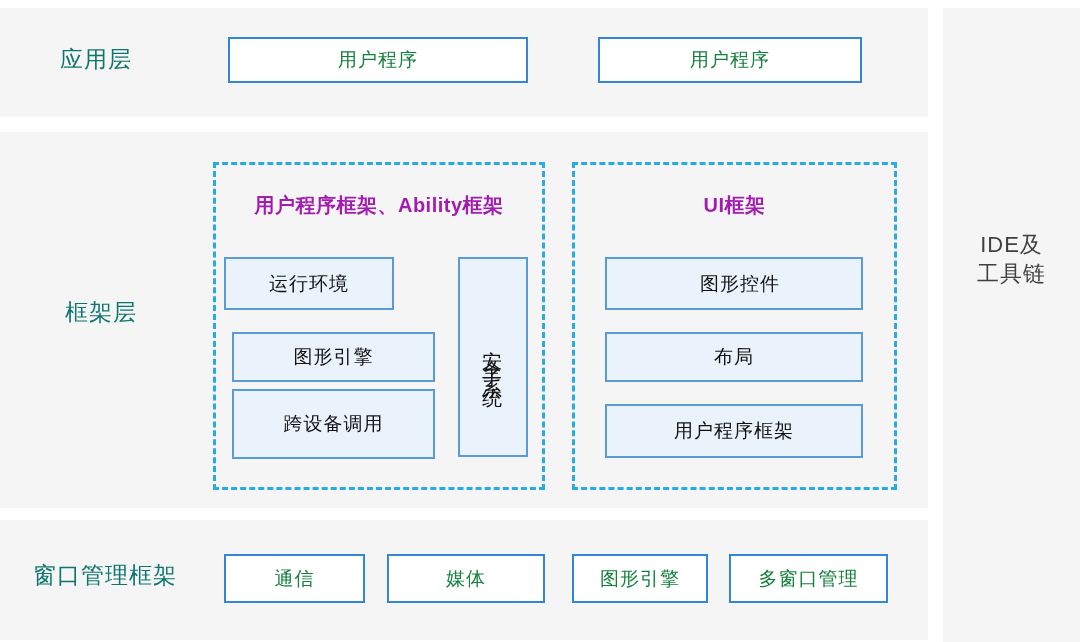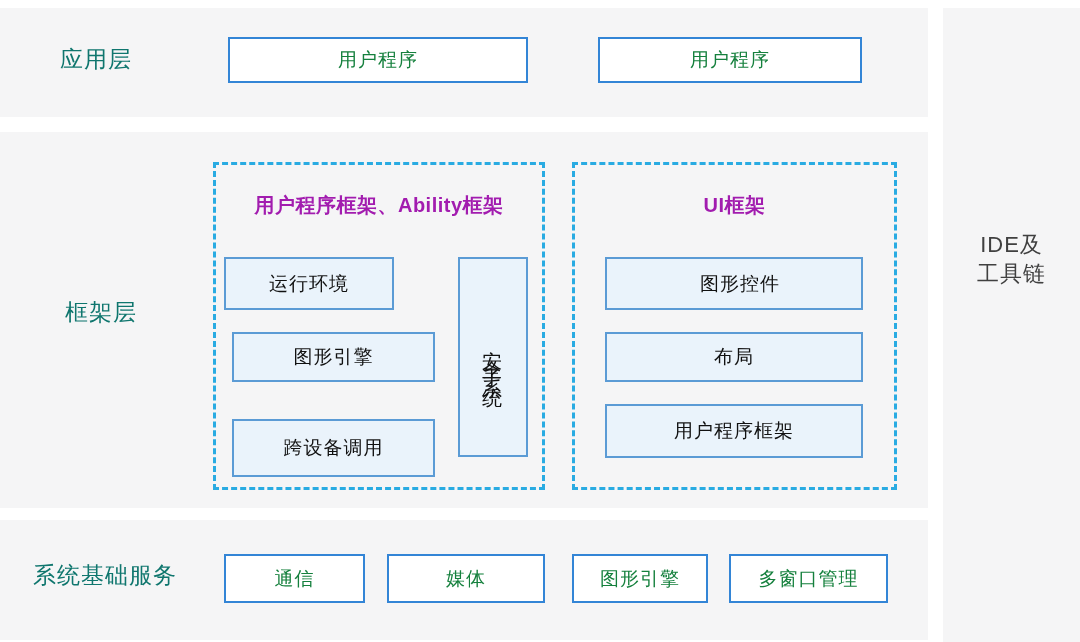--- a/index.html
+++ b/index.html
@@ -64,40 +64,40 @@
   <div class="layer-label" style="left:65px;top:299px;">框架层</div>
 
   <div class="dashed-group" style="left:213px;top:162px;width:332px;height:328px;"></div>
   <div class="group-title" style="left:213px;top:192px;width:332px;">用户程序框架、Ability框架</div>
   <div class="inner-box" style="left:224px;top:257px;width:170px;height:53px;">
     <span>运行环境</span>
   </div>
   <div class="inner-box" style="left:232px;top:332px;width:203px;height:50px;">
     <span>图形引擎</span>
   </div>
-  <div class="inner-box" style="left:232px;top:419px;width:203px;height:58px;">
+  <div class="inner-box" style="left:232px;top:389px;width:203px;height:70px;">
     <span>跨设备调用</span>
   </div>
   <div class="vertical-box" style="left:458px;top:257px;width:70px;height:200px;">
     <span class="vertical-text">安全子系统</span>
   </div>
 
   <div class="dashed-group" style="left:572px;top:162px;width:325px;height:328px;"></div>
   <div class="group-title" style="left:572px;top:192px;width:325px;">UI框架</div>
   <div class="inner-box" style="left:605px;top:257px;width:258px;height:53px;padding-left:12px;">
     <span>图形控件</span>
   </div>
   <div class="inner-box" style="left:605px;top:332px;width:258px;height:50px;font-family:Liberation Mono, monospace;">
     <span>布局</span>
   </div>
   <div class="inner-box" style="left:605px;top:404px;width:258px;height:54px;">
     <span>用户程序框架</span>
   </div>
 
-  <div class="layer-label" style="left:33px;top:562px;">系统基础服务</div>
+  <div class="layer-label" style="left:33px;top:562px;">窗口管理框架</div>
   <div class="solid-box" style="left:224px;top:554px;width:141px;height:49px;font-family:Liberation Serif, serif;">
     <span>通信</span>
   </div>
   <div class="solid-box" style="left:387px;top:554px;width:158px;height:49px;">
     <span>媒体</span>
   </div>
   <div class="solid-box" style="left:729px;top:554px;width:159px;height:49px;">
     <span>多窗口管理</span>
   </div>
   <div class="solid-box" style="left:572px;top:554px;width:136px;height:49px;">

